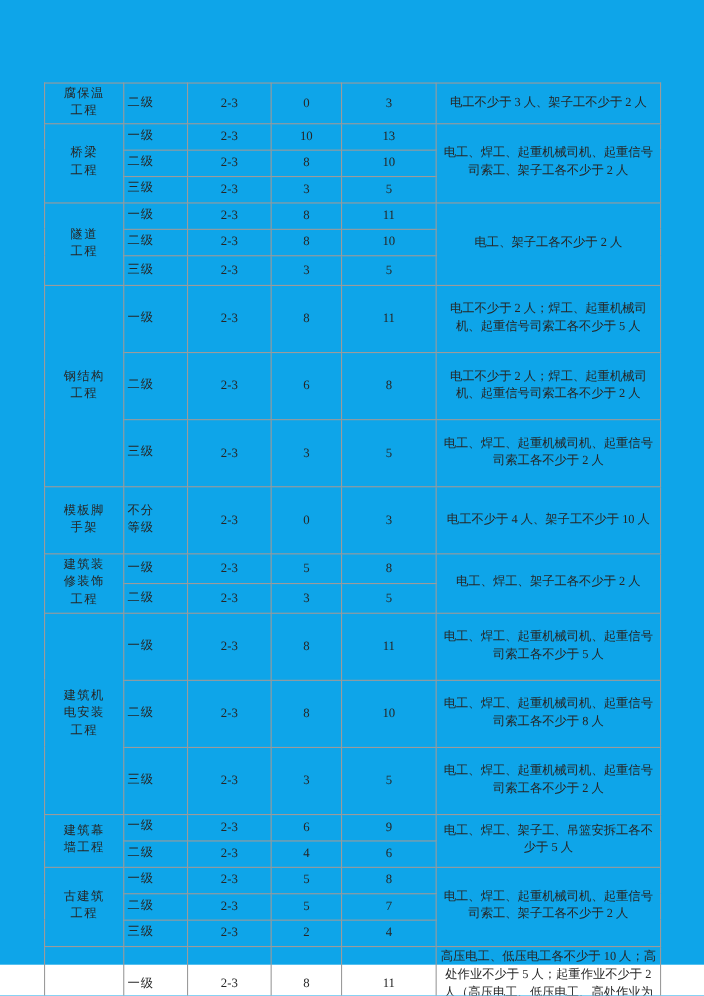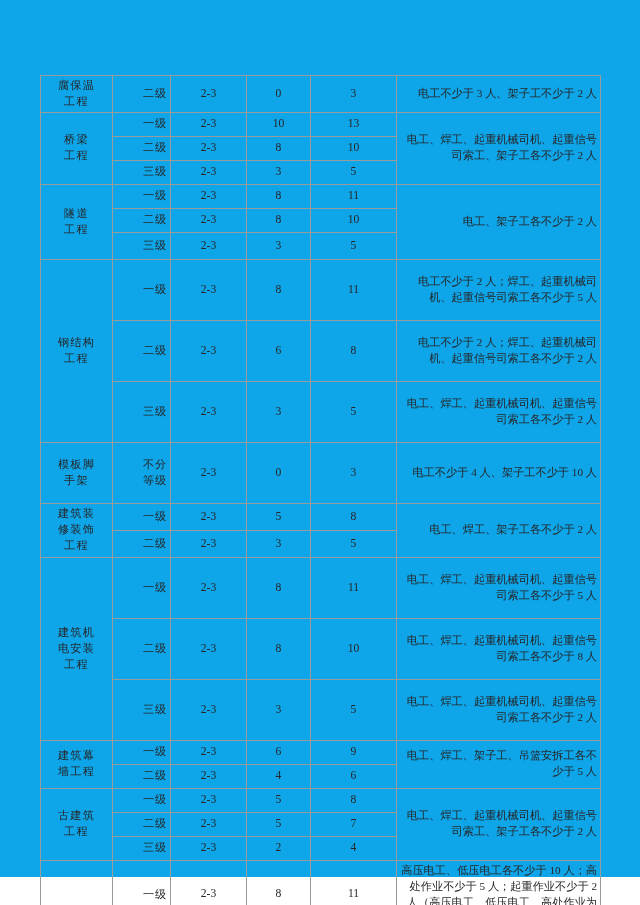--- a/index.html
+++ b/index.html
@@ -45,34 +45,34 @@
     vertical-align: middle;
     line-height: 1.42;
   }
   td.cell-category {
     text-align: center;
     letter-spacing: 1.2px;
     font-size: 11.2px;
     color: #262626;
   }
   td.cell-grade {
-    text-align: right;
+    text-align: left;
     letter-spacing: 0.8px;
     font-size: 11.2px;
     color: #262626;
   }
   td.cell-ratio,
   td.cell-num {
     text-align: center;
     font-size: 11.6px;
     color: #262626;
     font-family: "Liberation Serif", "DejaVu Serif", serif;
   }
   td.cell-req {
-    text-align: right;
+    text-align: center;
     padding: 3px 6px 3px 7px;
     font-size: 11.2px;
     color: #262626;
     line-height: 1.5;
   }
   .cat-line { display: block; white-space: nowrap; }
   .grade-line { display: block; white-space: nowrap; }
 
   
   tr.h-tall td { height: 30px; }

